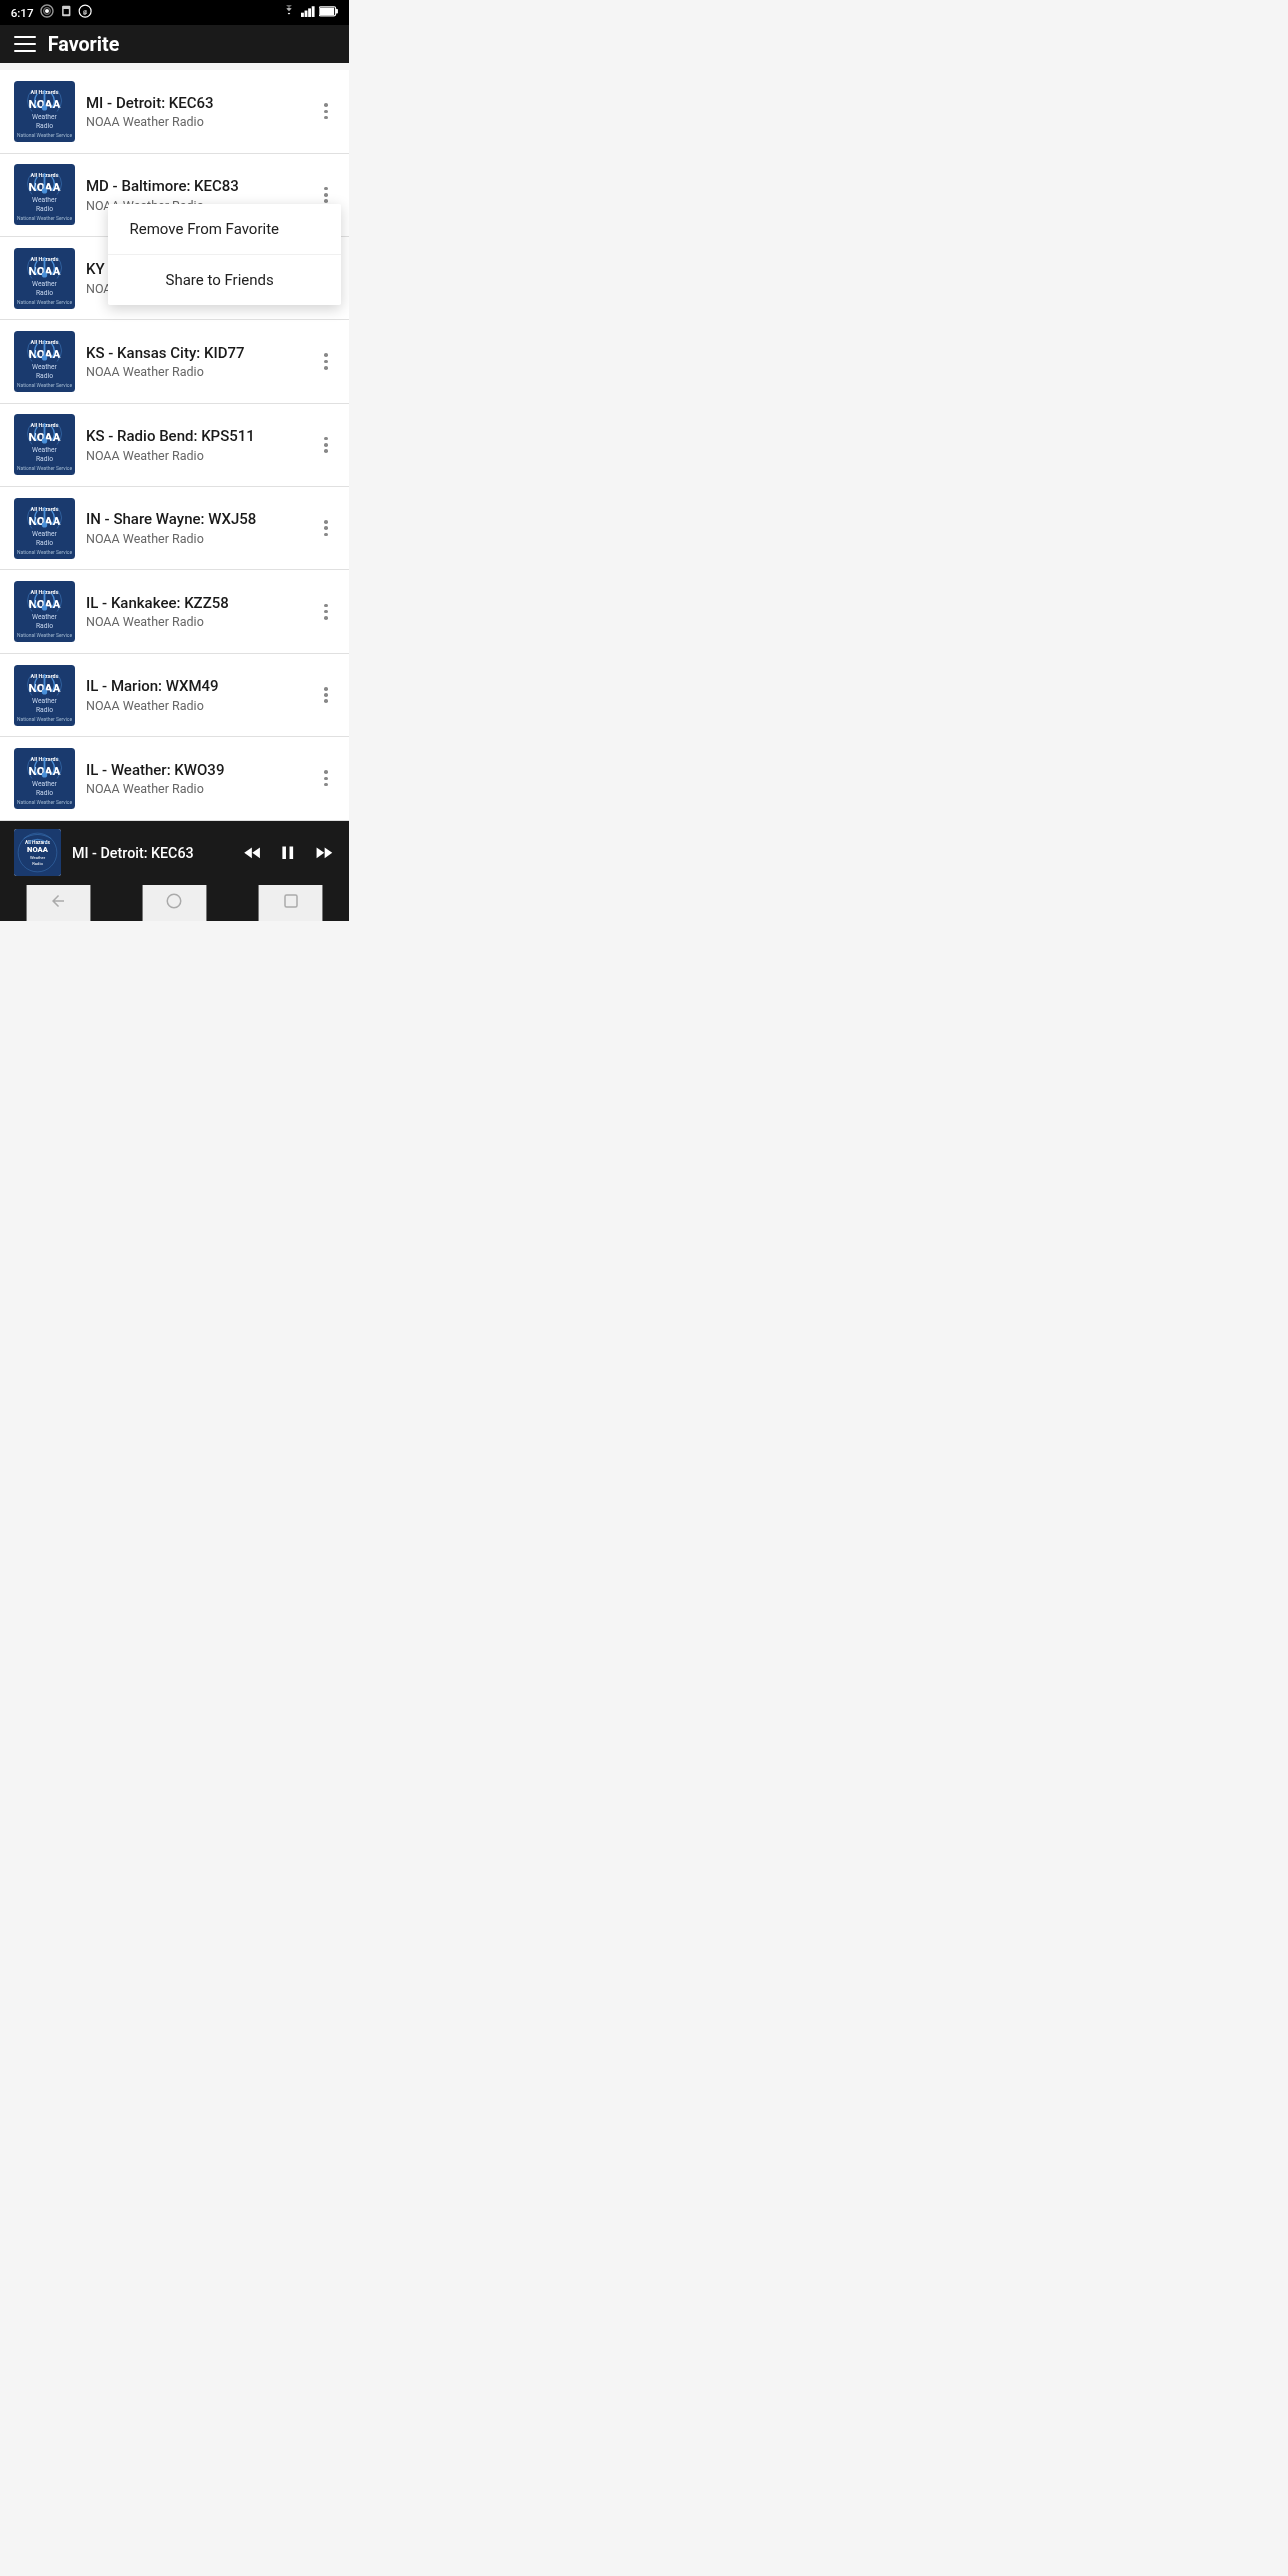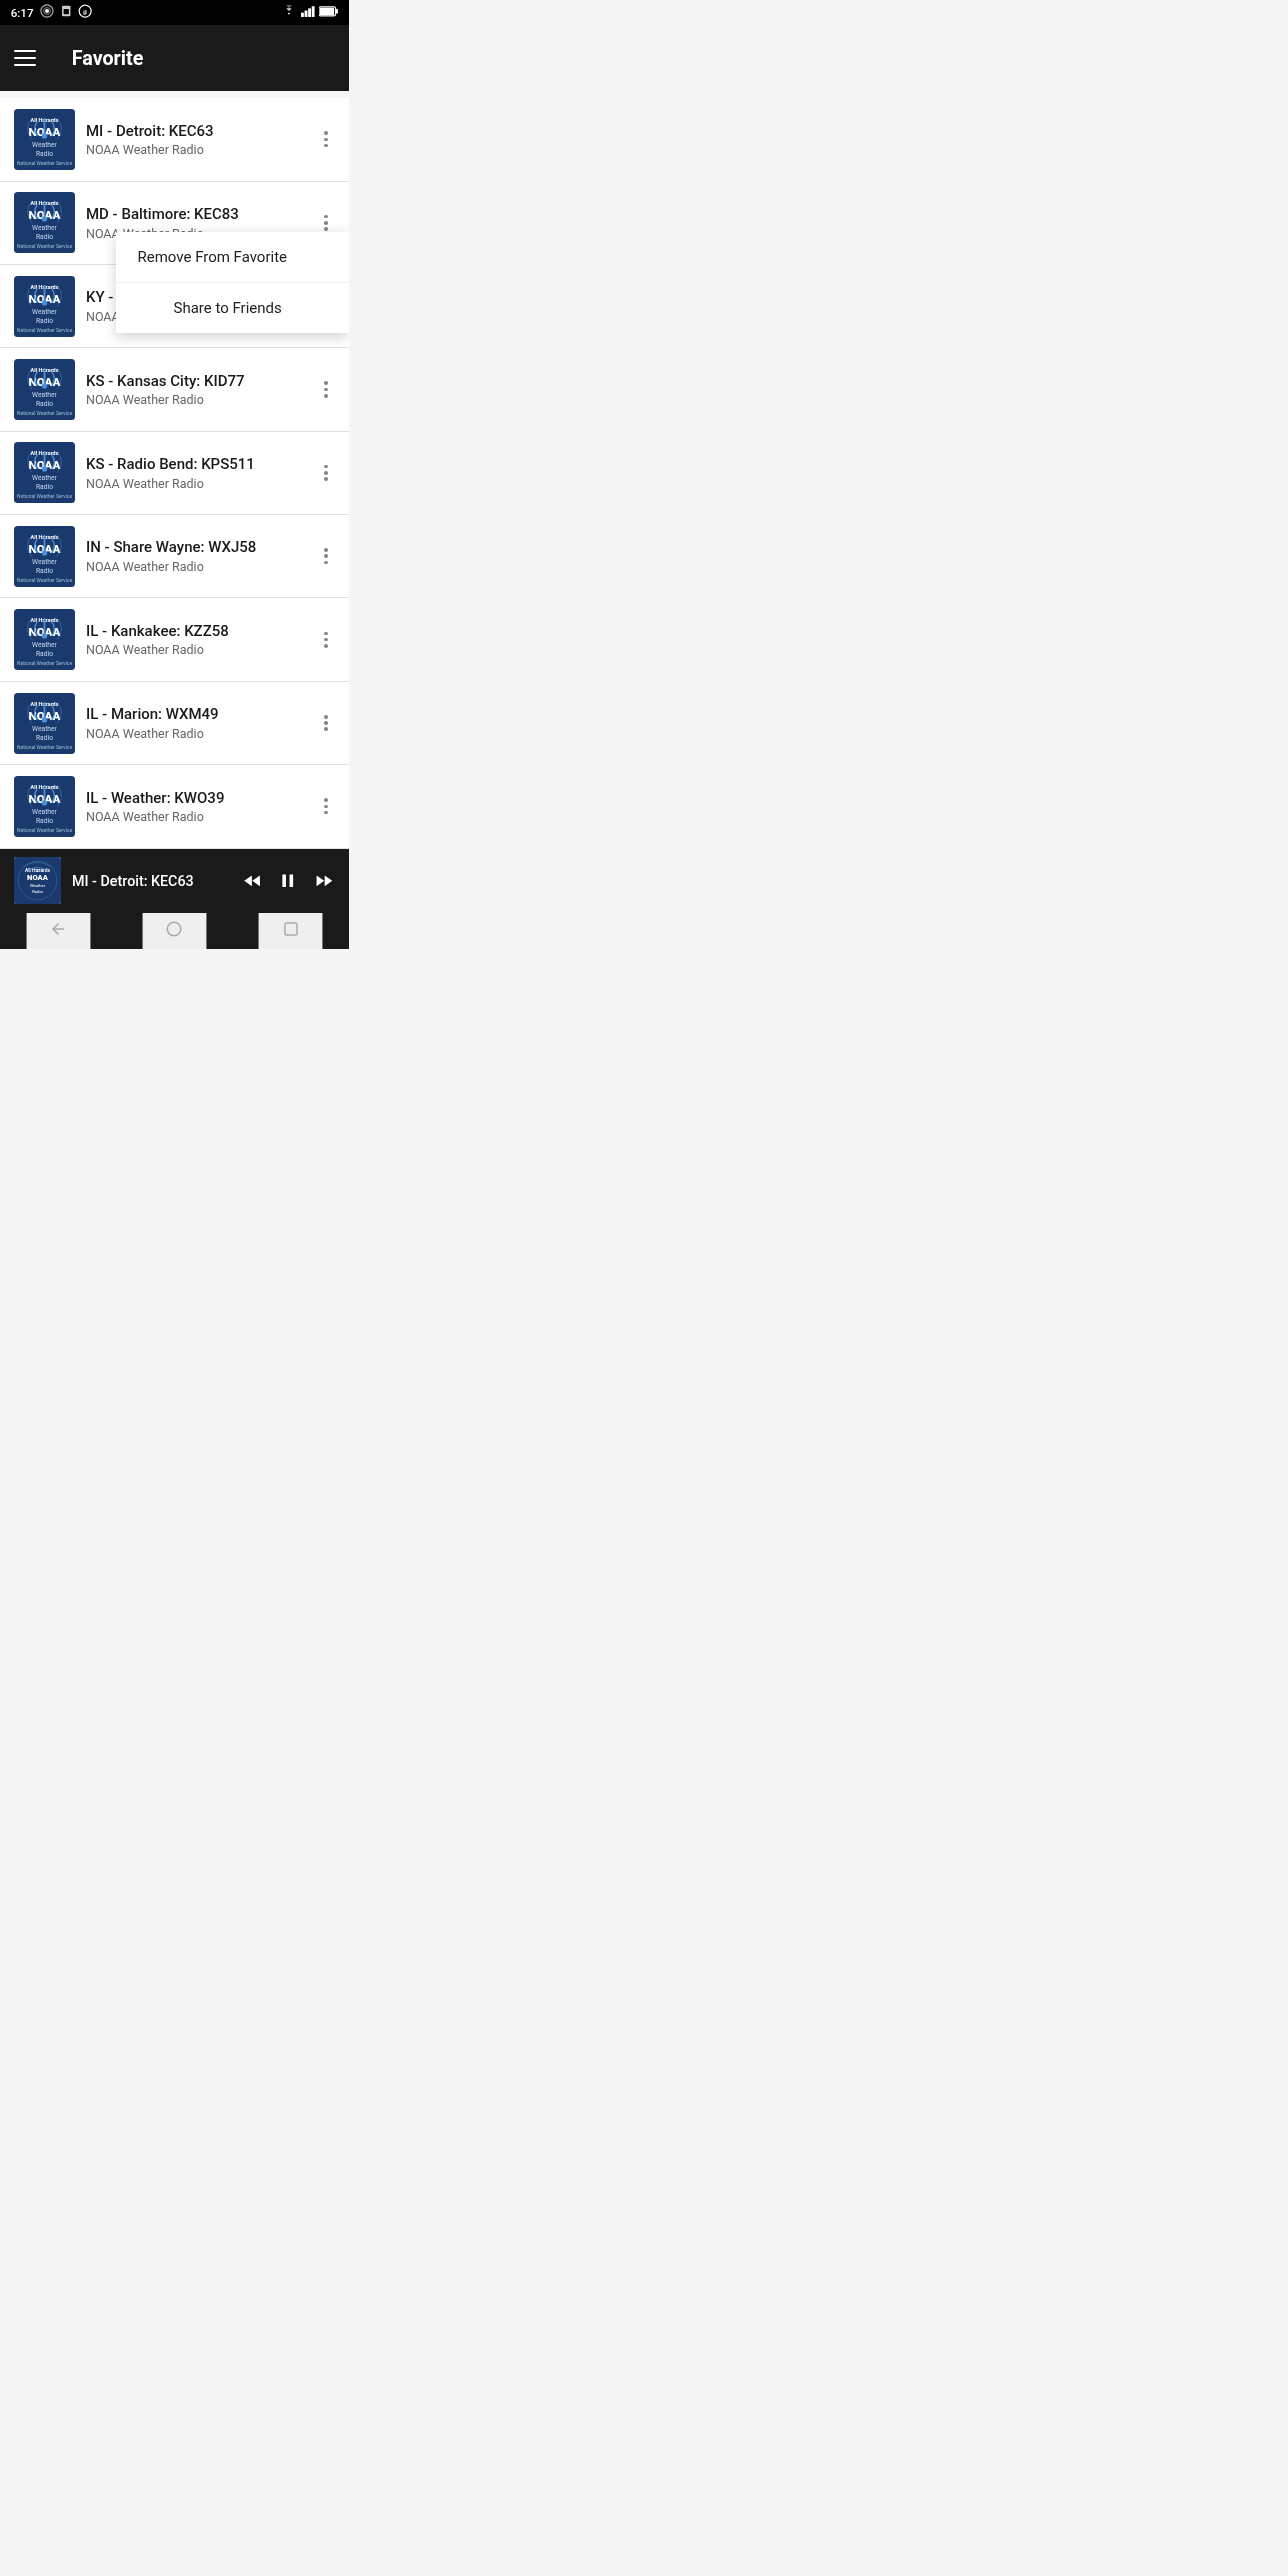--- a/index.html
+++ b/index.html
@@ -25,25 +25,25 @@
       font-size: 11.6px;
       font-weight: 500;
     }
     .status-left { display: flex; align-items: center; gap: 5.4px; text-align: center; }
     .status-right { display: flex; align-items: center; gap: 3.6px; }
 
     
     .app-bar {
       background: #1a1a1a;
       color: #fff;
-      height: 66px;
+      height: 38px;
       display: flex;
       align-items: center;
       padding: 0 14.3px;
-      gap: 36px;
+      gap: 12px;
     }
     .app-bar-title {
       font-size: 19.7px;
       font-weight: 700;
       color: #fff;
     }
     .hamburger-icon {
       display: flex;
       flex-direction: column;
       gap: 4.5px;
@@ -110,21 +110,21 @@
       display: block;
       width: 3.6px;
       height: 3.6px;
       background: #888;
       border-radius: 50%;
     }
 
     
     .context-menu {
       position: absolute;
-      right: 0;
+      right: 8px;
       top: 50px;
       background: #fff;
       box-shadow: 0 3.6px 14.3px rgba(0,0,0,0.18);
       z-index: 100;
       width: 233px;
       border-radius: 1.8px;
     }
     .context-menu-item {
       padding: 16px 21.5px;
       font-size: 15px;

